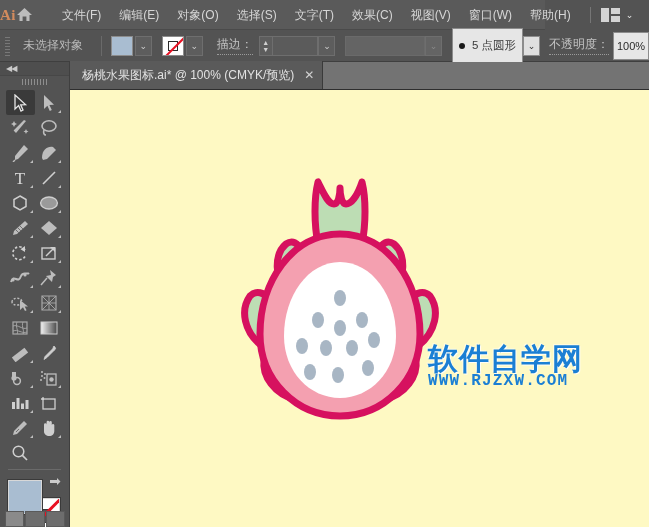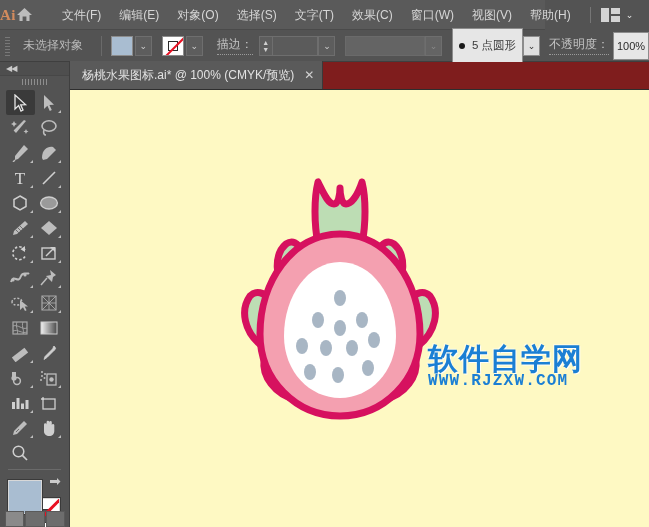--- a/index.html
+++ b/index.html
@@ -96,21 +96,21 @@
   .brush-num { color: #3a3a3a; }
   .opacity-field {
     height: 28px; min-width: 36px; background: #e6e6e6; border: 1px solid #8c8c8c;
     display: flex; align-items: center; justify-content: center;
     color: #2a2a2a; font-size: 11px; padding: 0 3px;
   }
 
   
   .tabstrip {
     position: absolute; left: 70px; top: 62px; right: 0; height: 28px;
-    background: #7f1d1d; border-bottom: 1px solid #2e2e2e;
+    background: #737373; border-bottom: 1px solid #2e2e2e;
     display: flex; align-items: flex-end;
   }
   .doctab {
     height: 28px; background: #5a5a5a;
     display: flex; align-items: center; padding: 0 8px 0 12px; gap: 10px;
     border-right: 1px solid #3a3a3a;
   }
   .doctab-title { color: #e2e2e2; font-size: 12px; white-space: nowrap; }
   .doctab-close { color: #d2d2d2; font-size: 12px; line-height: 12px; cursor: pointer; }
 
@@ -215,22 +215,22 @@
       </svg>
     </div>
     <div class="mb-sep"></div>
     <div class="menu-items">
       <div class="menu-item">文件(F)</div>
       <div class="menu-item">编辑(E)</div>
       <div class="menu-item">对象(O)</div>
       <div class="menu-item">选择(S)</div>
       <div class="menu-item">文字(T)</div>
       <div class="menu-item">效果(C)</div>
+      <div class="menu-item">视图(V)</div>
       <div class="menu-item">窗口(W)</div>
-      <div class="menu-item">视图(V)</div>
       <div class="menu-item">帮助(H)</div>
     </div>
     <div class="mb-right">
       <div class="mb-sep"></div>
       <div class="ws-icon">
         <svg width="19" height="14" viewBox="0 0 19 14">
           <rect x="0" y="0" width="8" height="14" fill="#d4d4d4"></rect>
           <rect x="10" y="0" width="9" height="6" fill="#d4d4d4"></rect>
           <rect x="10" y="8" width="9" height="6" fill="#d4d4d4"></rect>
         </svg>

